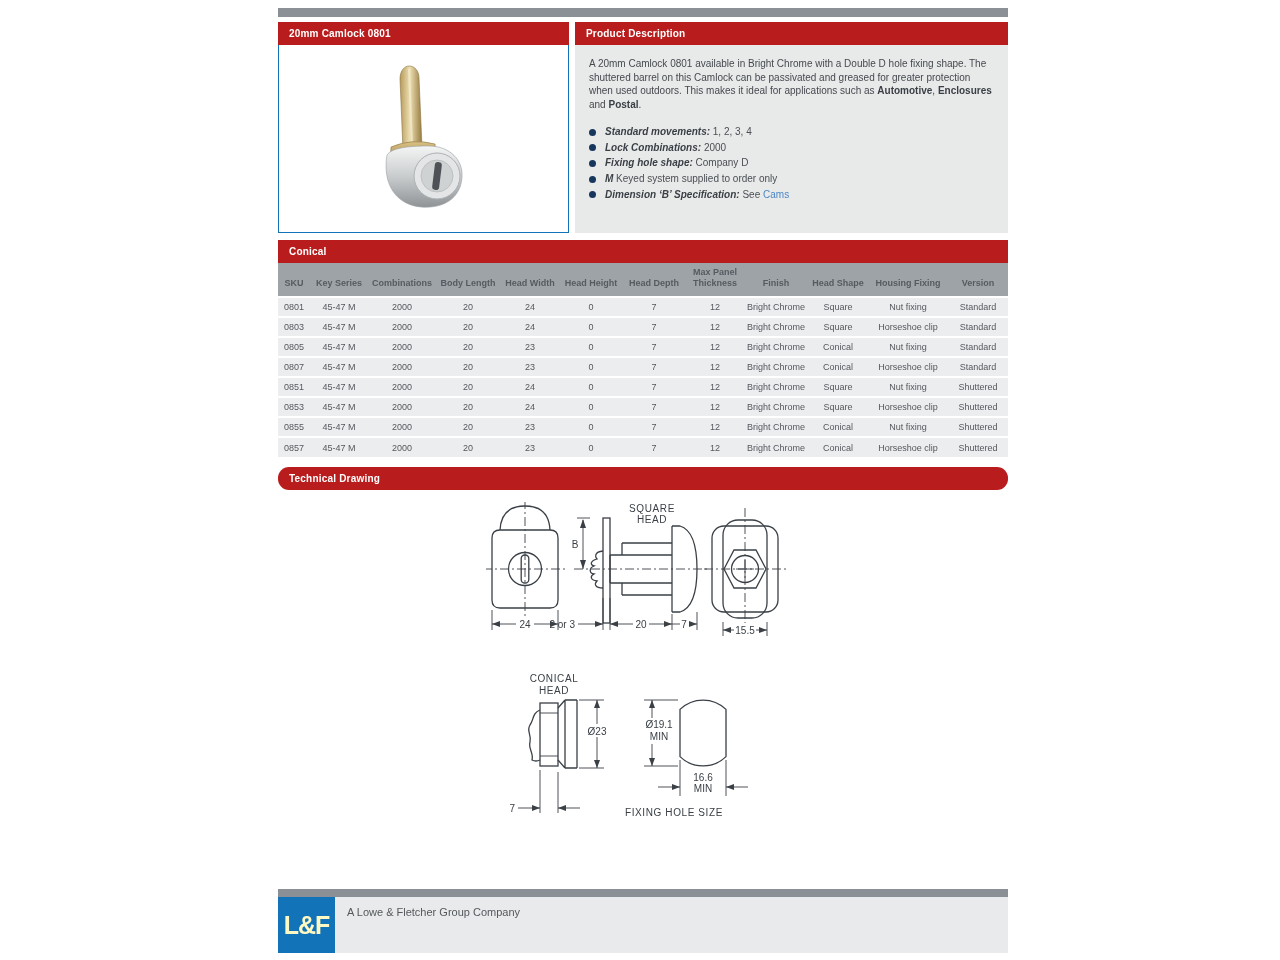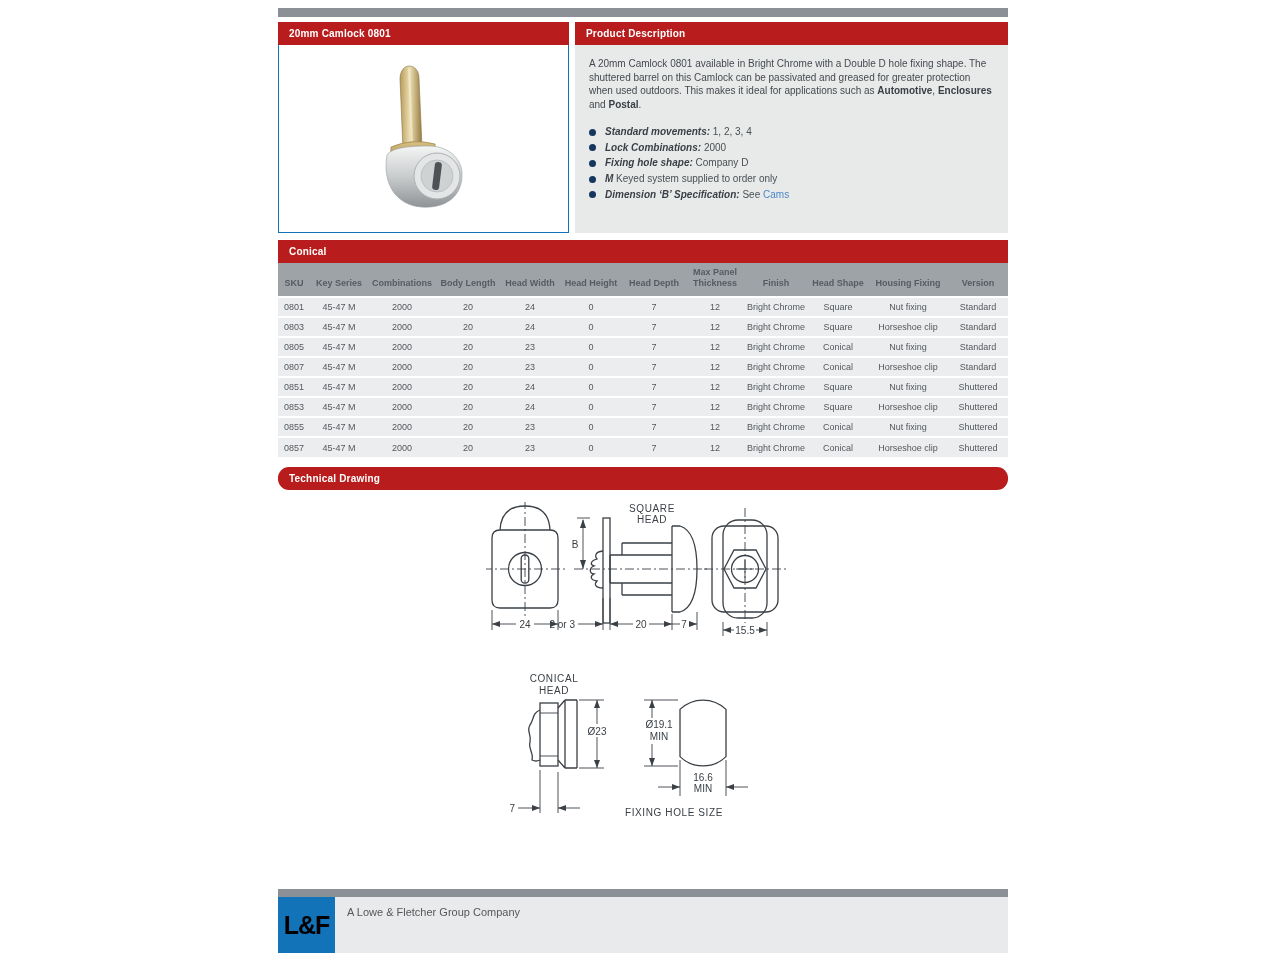--- a/index.html
+++ b/index.html
@@ -47,21 +47,21 @@
   .lbltxt { font-size:10px; letter-spacing:.6px; }
   .ln { stroke:#3a4046; stroke-width:1.3; fill:none; }
   .thin { stroke:#3a4046; stroke-width:0.9; fill:none; }
   .cl { stroke:#3a4046; stroke-width:0.9; fill:none; stroke-dasharray:9 3 2 3; }
   .ah { fill:#3a4046; stroke:none; }
   .mask { fill:#ffffff; stroke:none; }
   
   .footer { position:absolute; left:278px; top:897px; width:730px; height:56px; background:#e9eaeb; }
   .lf-logo {
     position:absolute; left:0; top:0; width:57px; height:56px; background:#1273b8;
-    color:#000000; font-weight:bold; font-size:25px; letter-spacing:-1px;
+    color:#fef9c3; font-weight:bold; font-size:25px; letter-spacing:-1px;
     display:flex; align-items:center; justify-content:center;
   }
   .footer-text { position:absolute; left:69px; top:9px; font-size:11px; color:#54585c; }
 </style>
 </head>
 <body>
 
 <div class="page">
 
   <div class="bar-gray" style="left:278px; top:8px; width:730px; height:9px;"></div>

